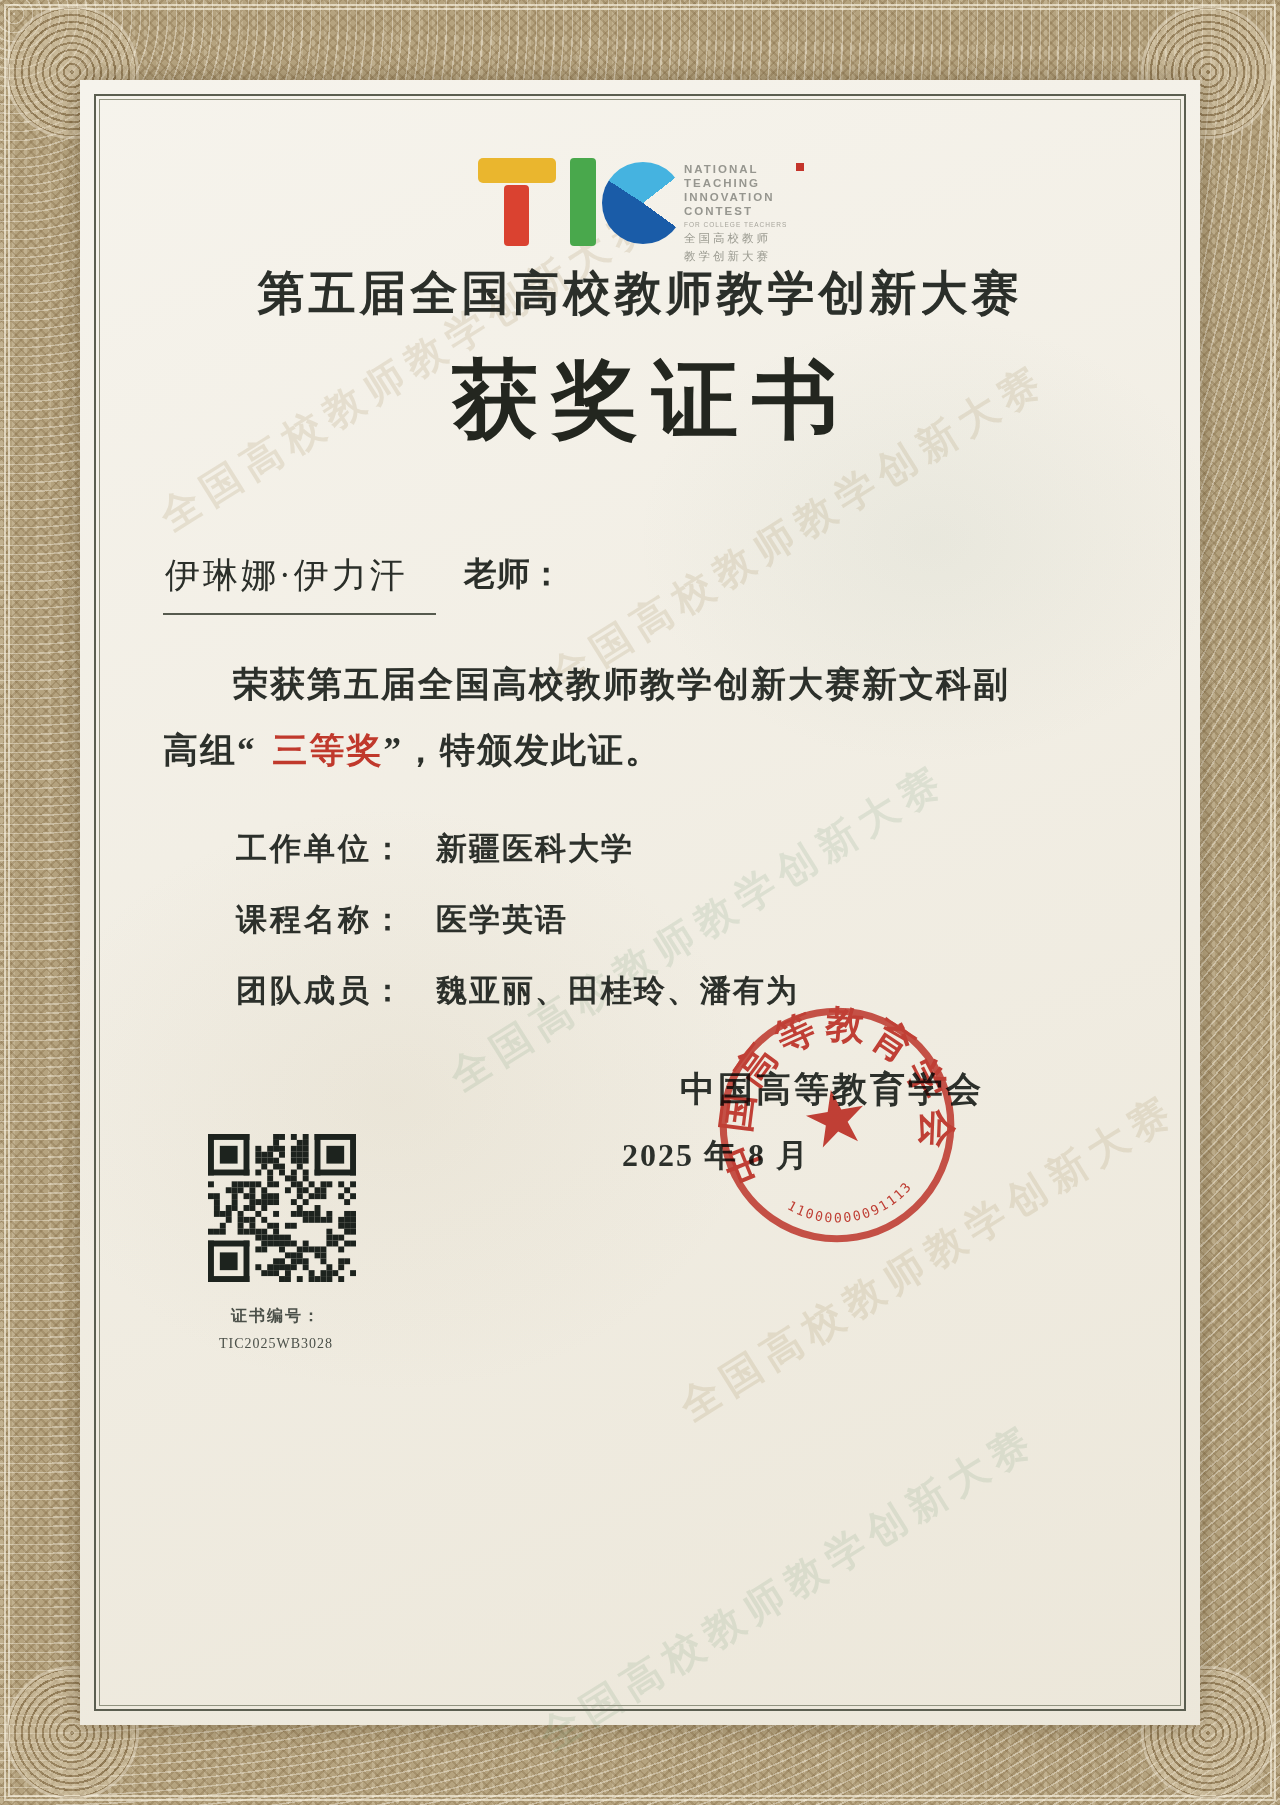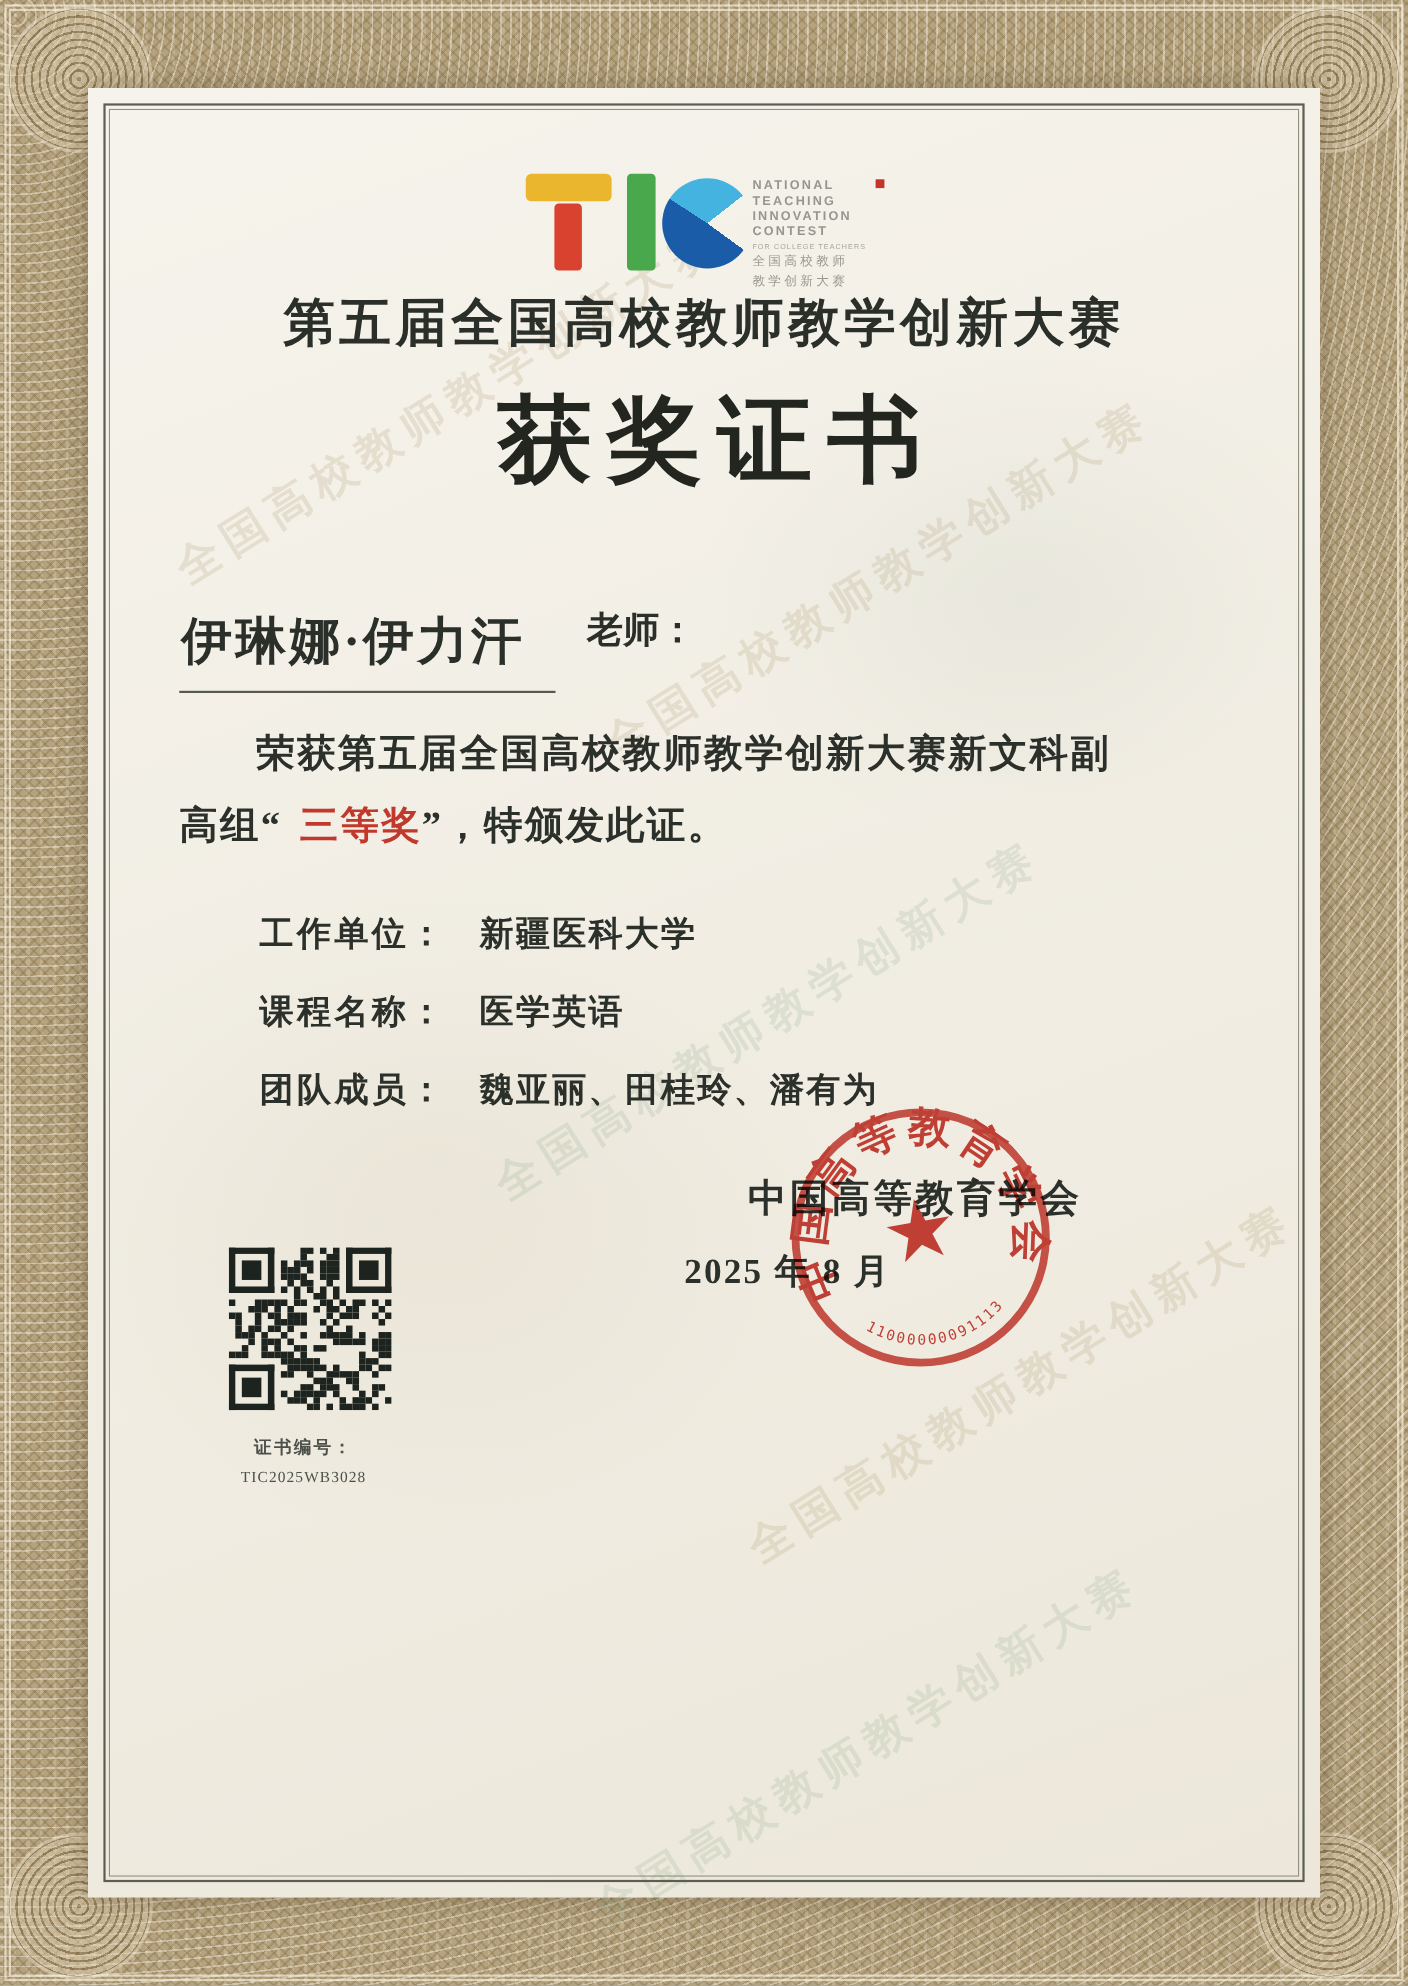--- a/index.html
+++ b/index.html
@@ -62,21 +62,21 @@
   .logo-redsq { position:absolute; right:-2px; top:7px; width:8px; height:8px; background:#c4342a; }
 
   
   .contest-title { position:absolute; top:262px; left:0; width:100%; text-align:center;
     font-size:47px; font-weight:700; letter-spacing:4px; color:#2b2f2a; }
   .cert-title { position:absolute; top:342px; left:0; width:100%; text-align:center;
     font-size:86px; font-weight:700; letter-spacing:14px; color:#23261f;margin-left:12px; }
 
   
   .name-row { position:absolute; top:552px; left:163px; color:#2b2f2a; }
-  .name { display:inline-block; font-size:46px; font-weight:700; letter-spacing:3px;
+  .name { display:inline-block; font-size:35px; font-weight:400; letter-spacing:3px;
           padding:0 28px 14px 2px; border-bottom:2px solid #565a4e; }
   .honorific { font-size:33px; font-weight:700; margin-left:24px; vertical-align:top; line-height:44px; }
 
   
   .body-par { position:absolute; top:652px; left:163px; width:858px;
     font-size:35px; font-weight:600; line-height:66px; color:#2c302b;
     text-indent:70px; letter-spacing:2px; }
   .award { color:#c0392c; font-weight:700;margin-left:16px; }
 
   

